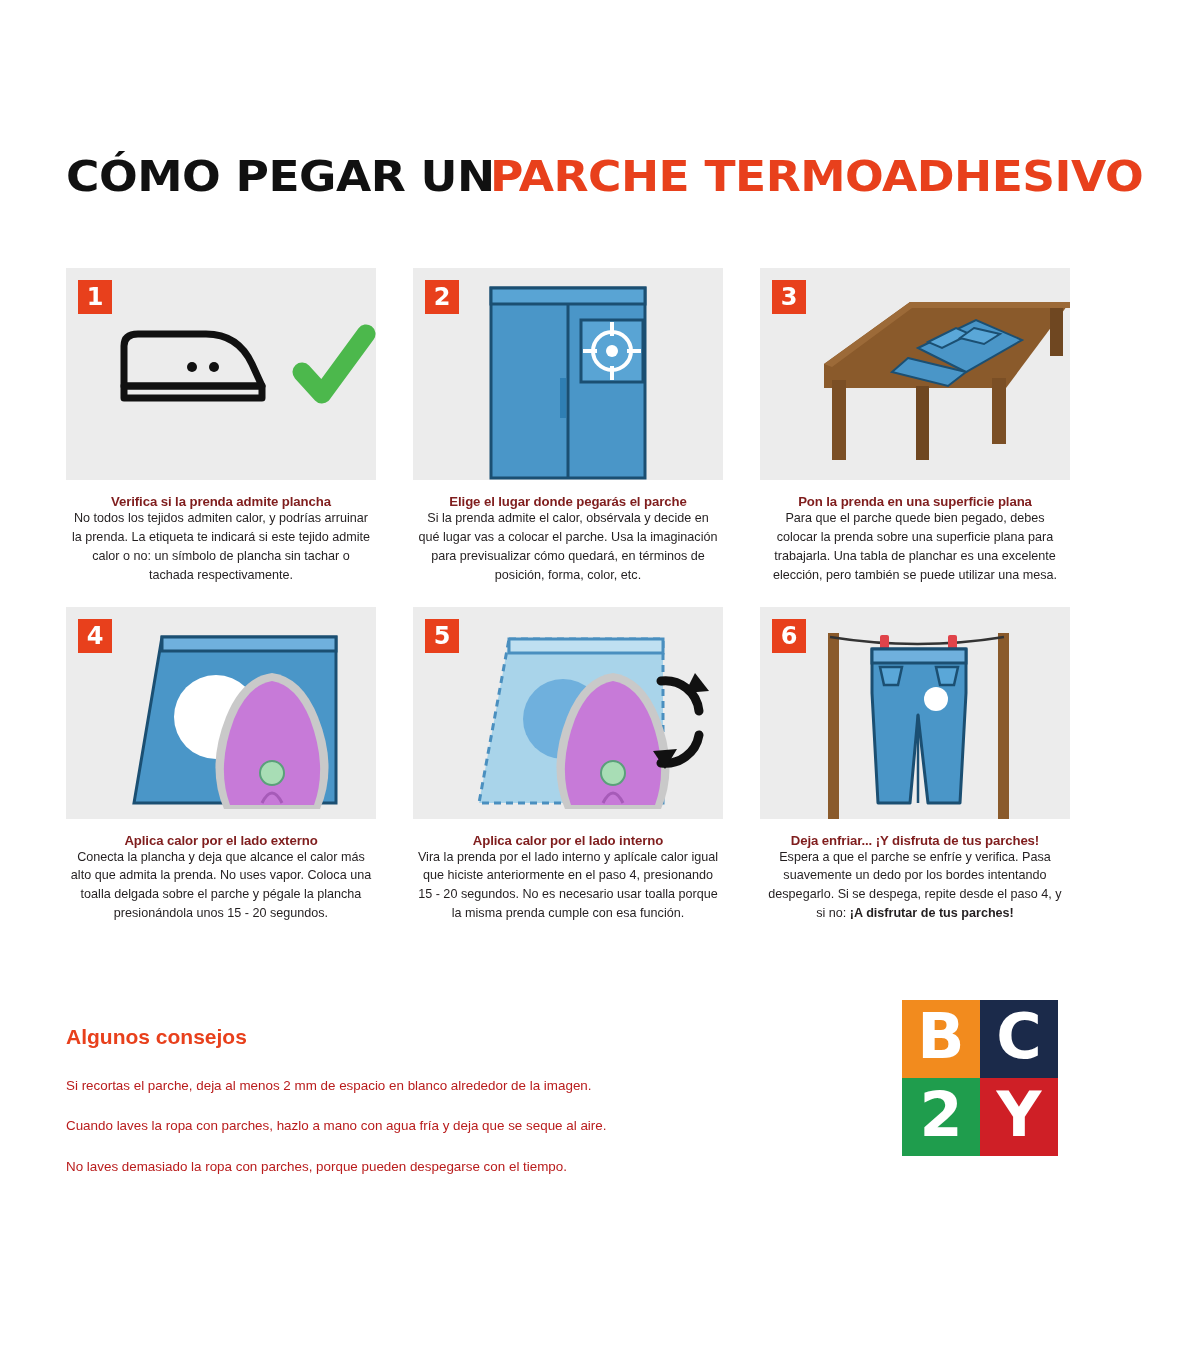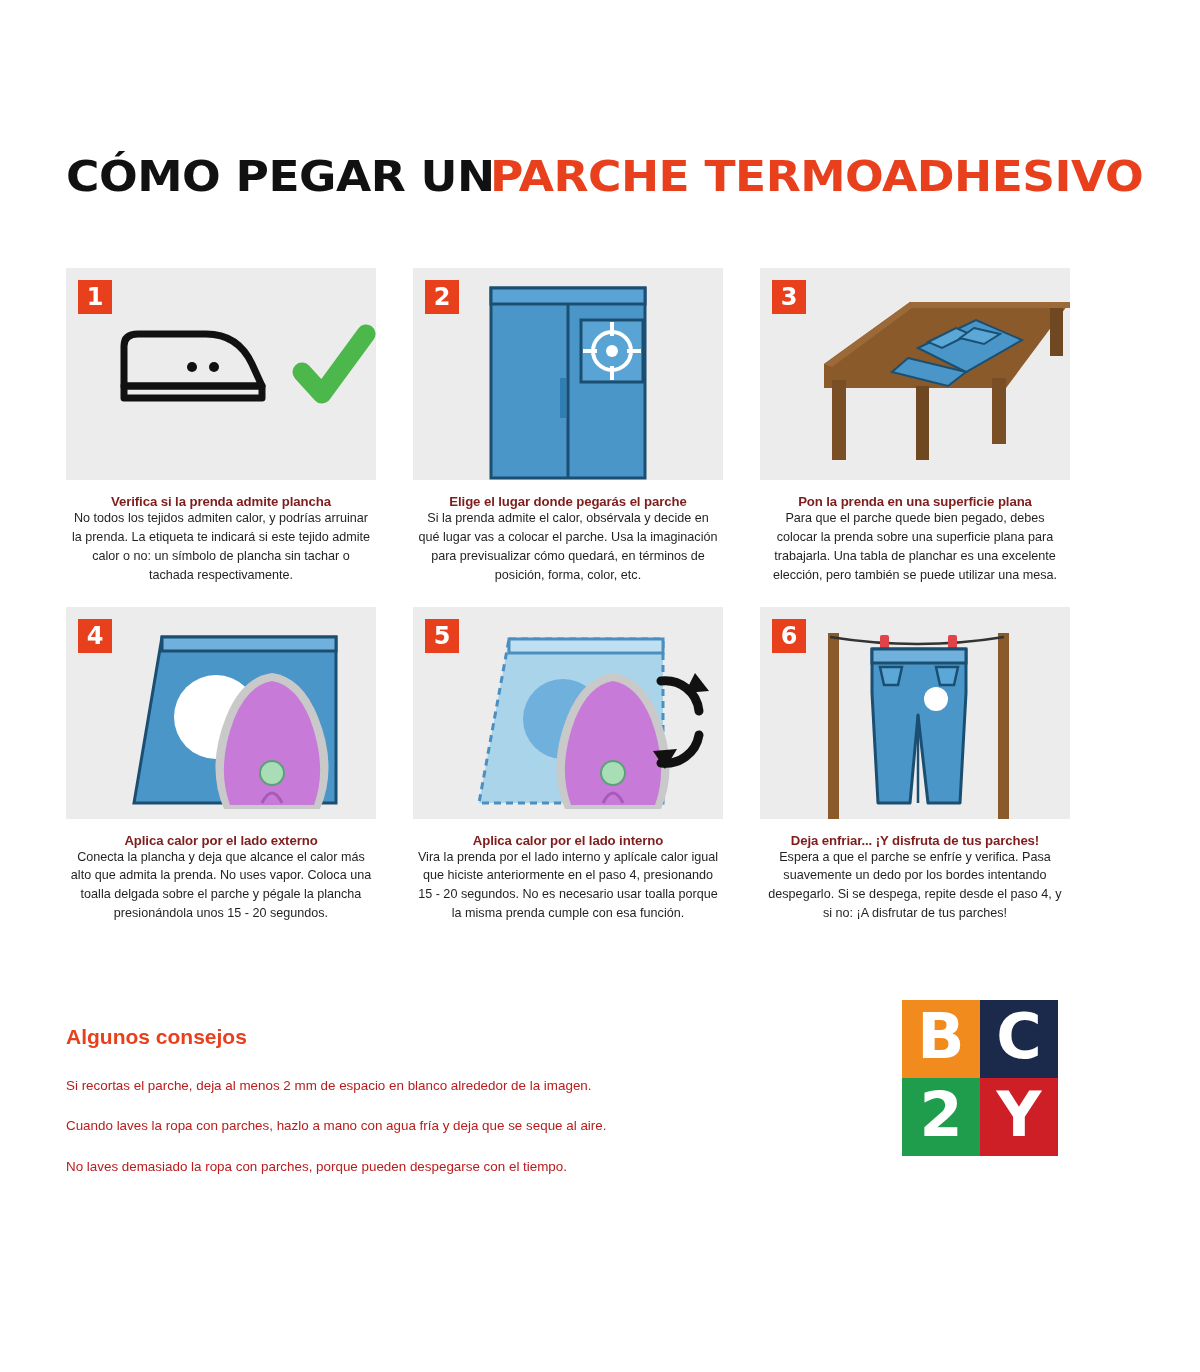--- a/index.html
+++ b/index.html
@@ -89,21 +89,21 @@
   }
   .step-body {
     text-align: center;
     font-size: 12.6px;
     line-height: 1.5;
     color: #231f20;
     padding: 0 4px;
   }
   .step-body .accent {
     color: #231f20;
-    font-weight: normal;
+    font-weight: bold;
   }
 
   
   .tips {
     position: absolute;
     left: 66px;
     top: 1025px;
     width: 640px;
   }
   .tips-heading {

